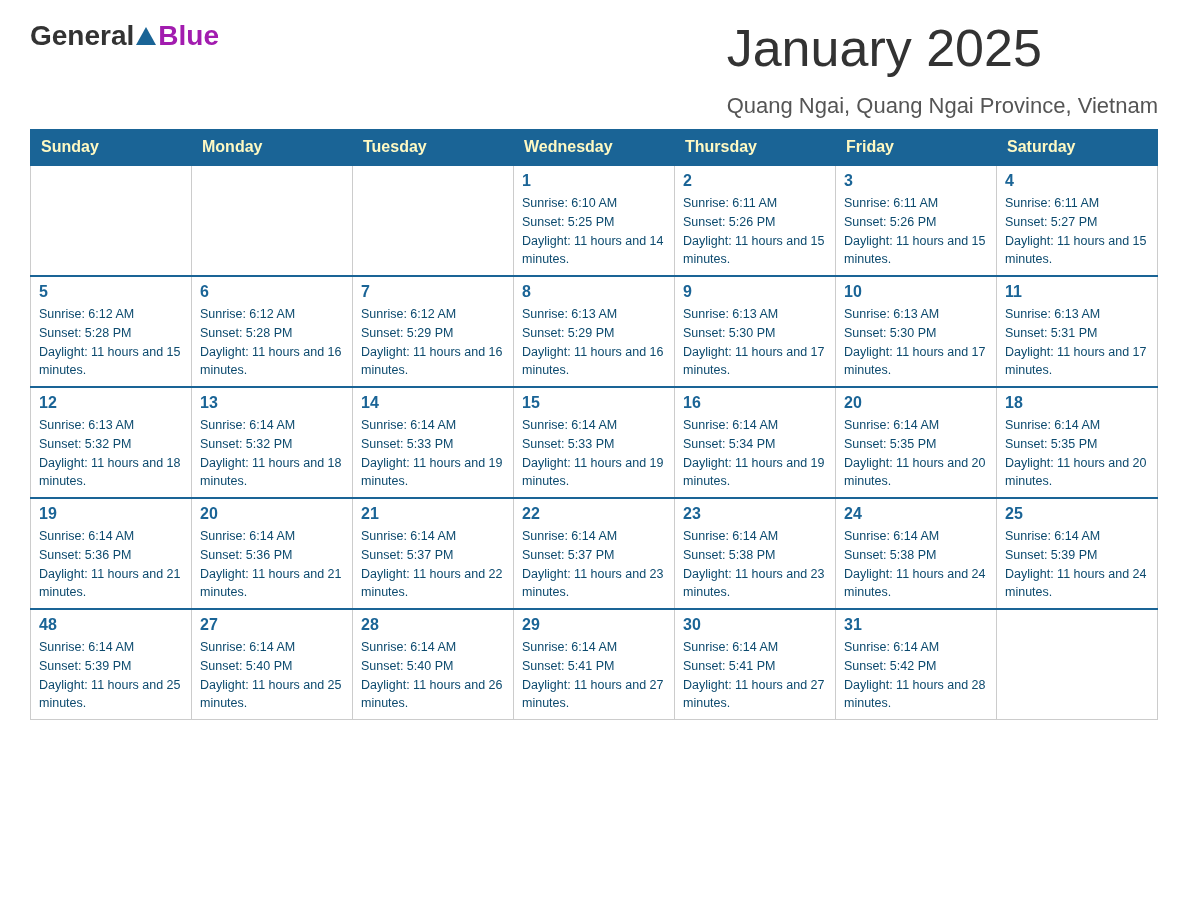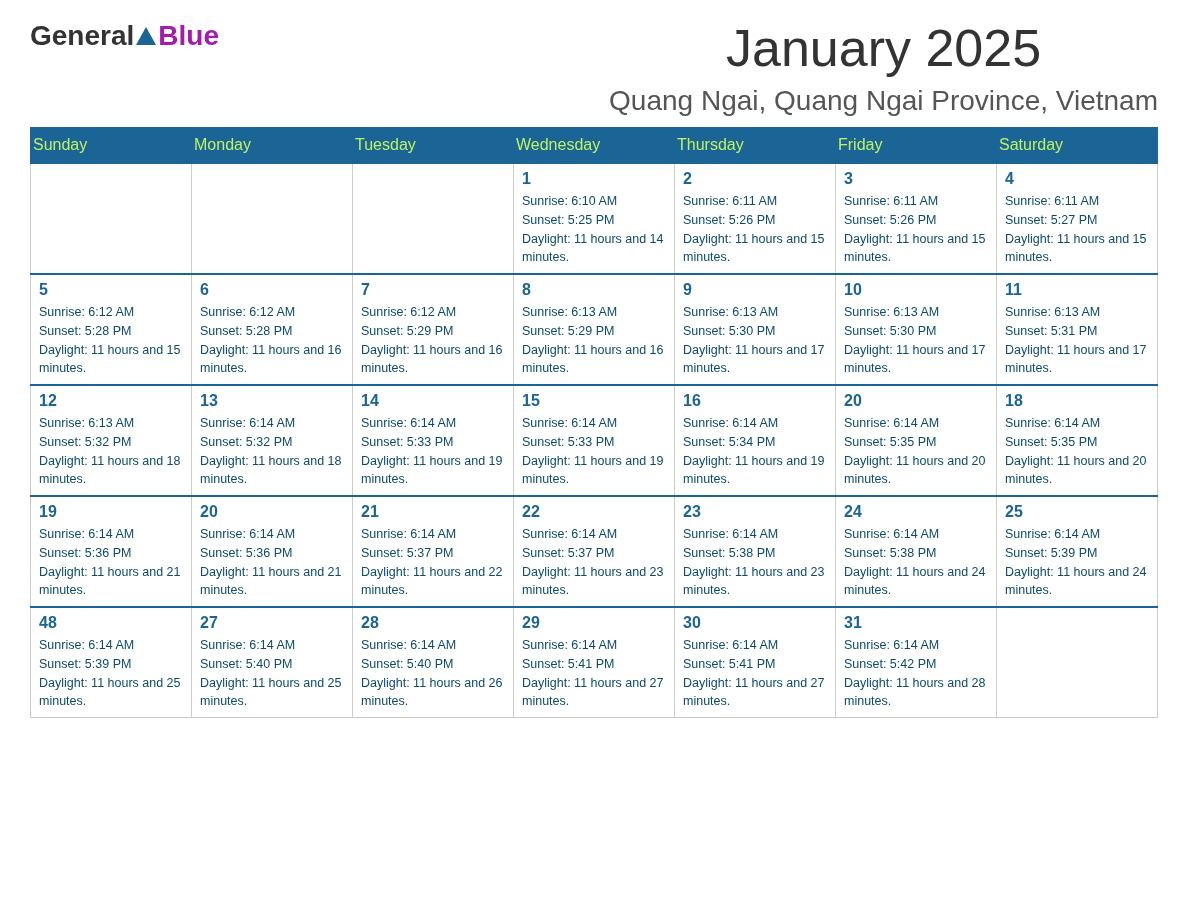--- a/index.html
+++ b/index.html
@@ -35,44 +35,44 @@
       border-left: 10px solid transparent;
       border-right: 10px solid transparent;
       border-bottom: 18px solid #1a6496;
       margin: 0 2px;
       display: inline-block;
     }
     .logo-blue {
       color: #a21caf;
     }
     .title-area {
-      text-align: center;
+      text-align: left;
     }
     .month-title {
       font-size: 52px;
       font-weight: normal;
       color: #333;
       line-height: 1.1;
     }
     .location-title {
-      font-size: 28px;
+      font-size: 22px;
       color: #555;
-      margin-top: 8px;
+      margin-top: 16px;
     }
     .calendar-table {
       width: 100%;
       border-collapse: collapse;
       margin-top: 8px;
     }
     .calendar-table th {
       background-color: #1a6496;
-      color: #bef264;
+      color: #fef9c3;
       font-size: 16px;
-      font-weight: normal;
-      padding: 8px 2px;
+      font-weight: bold;
+      padding: 8px 10px;
       text-align: left;
       border: 1px solid #1a6496;
     }
     .calendar-table td {
       border: 1px solid #ccc;
       vertical-align: top;
       padding: 6px 8px;
       width: 14.28%;
       min-height: 100px;
       font-size: 13px;

